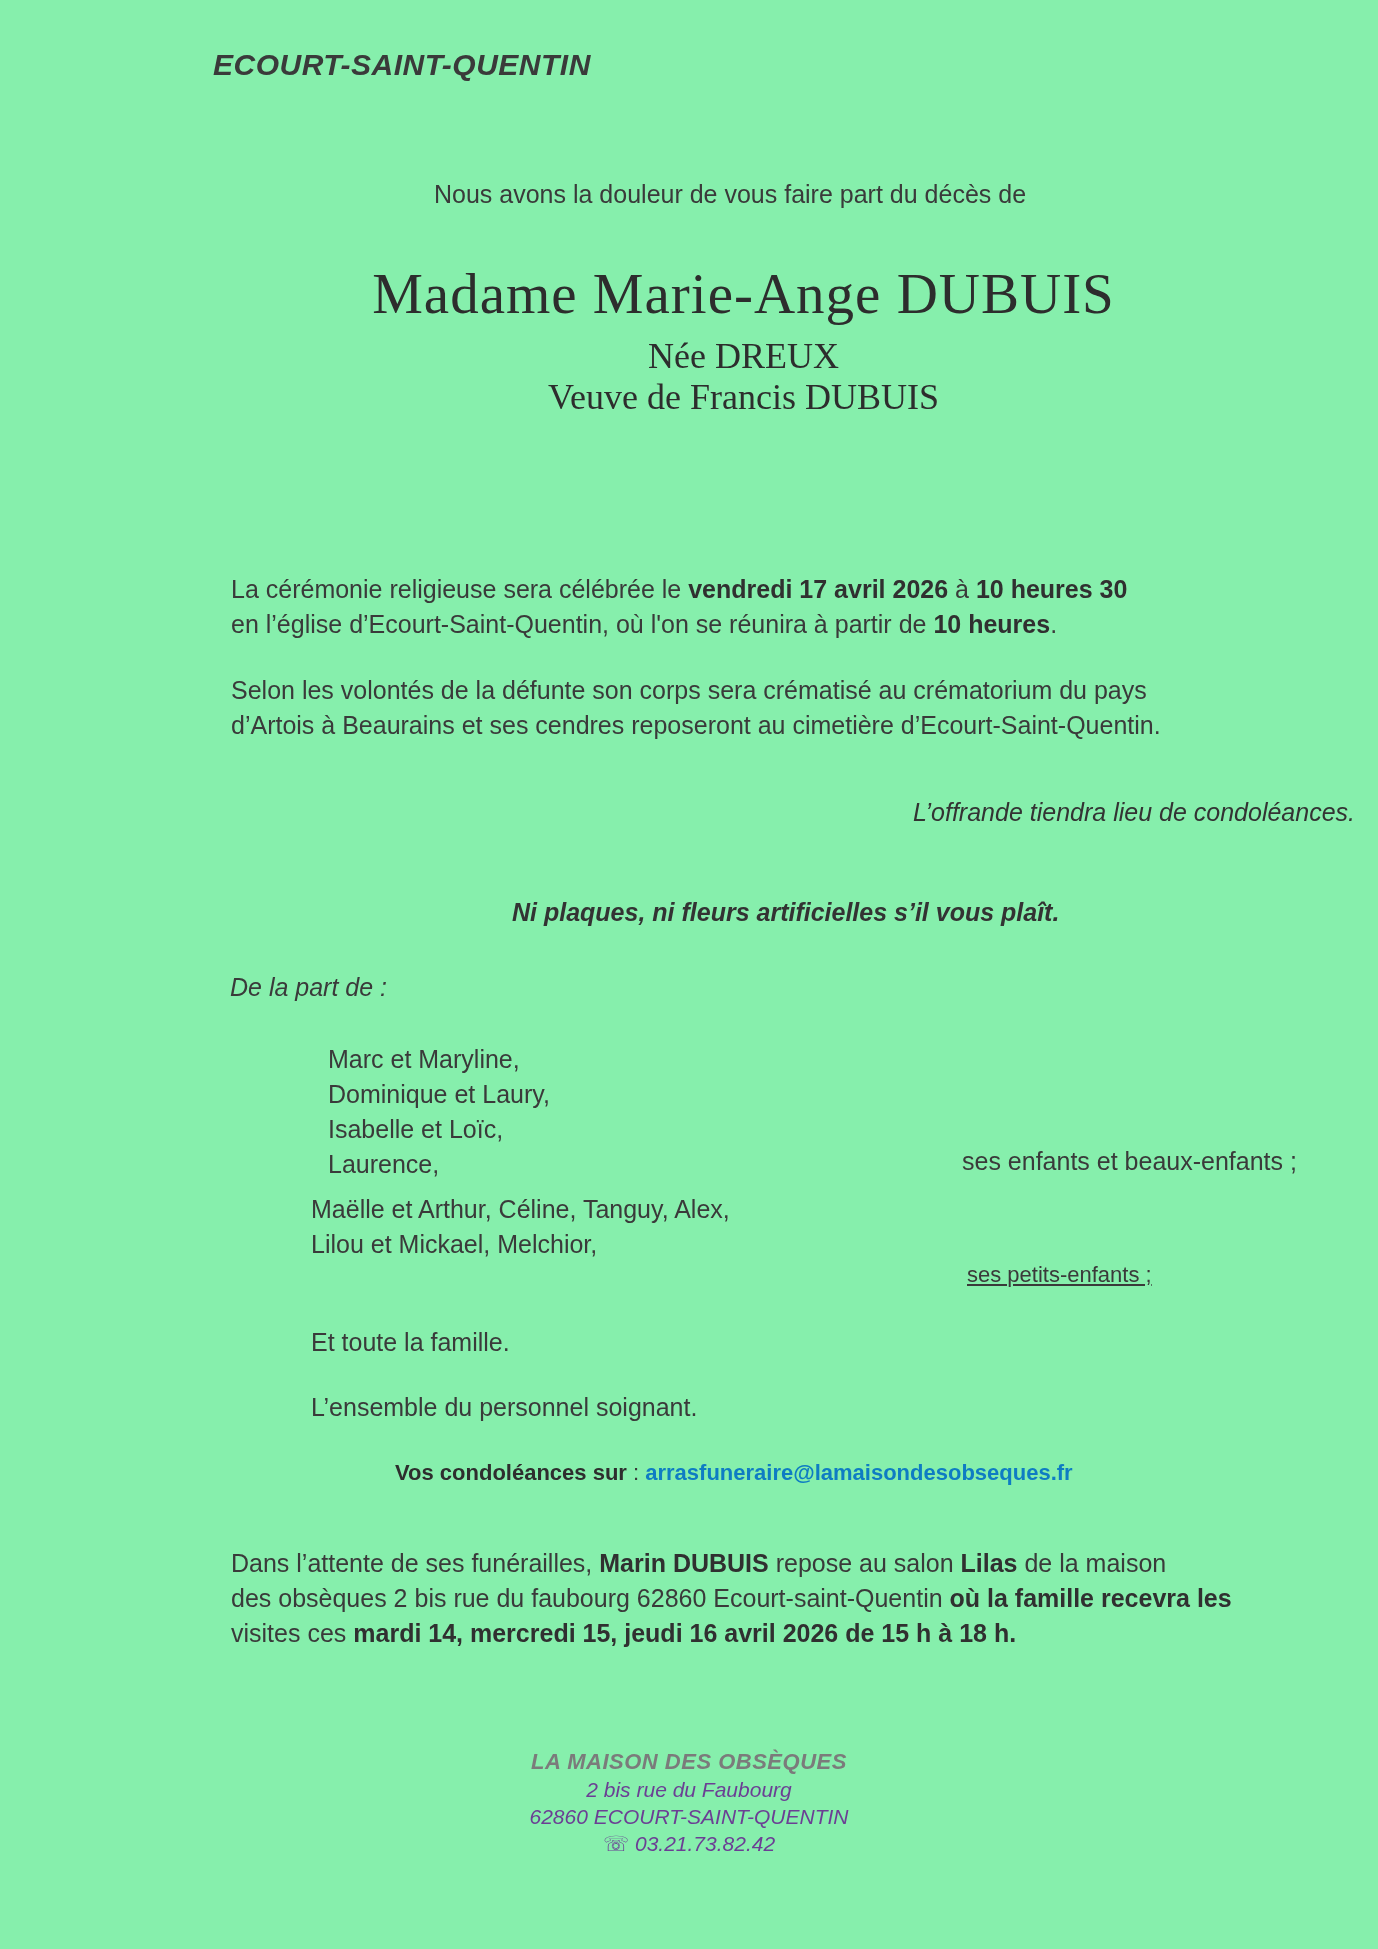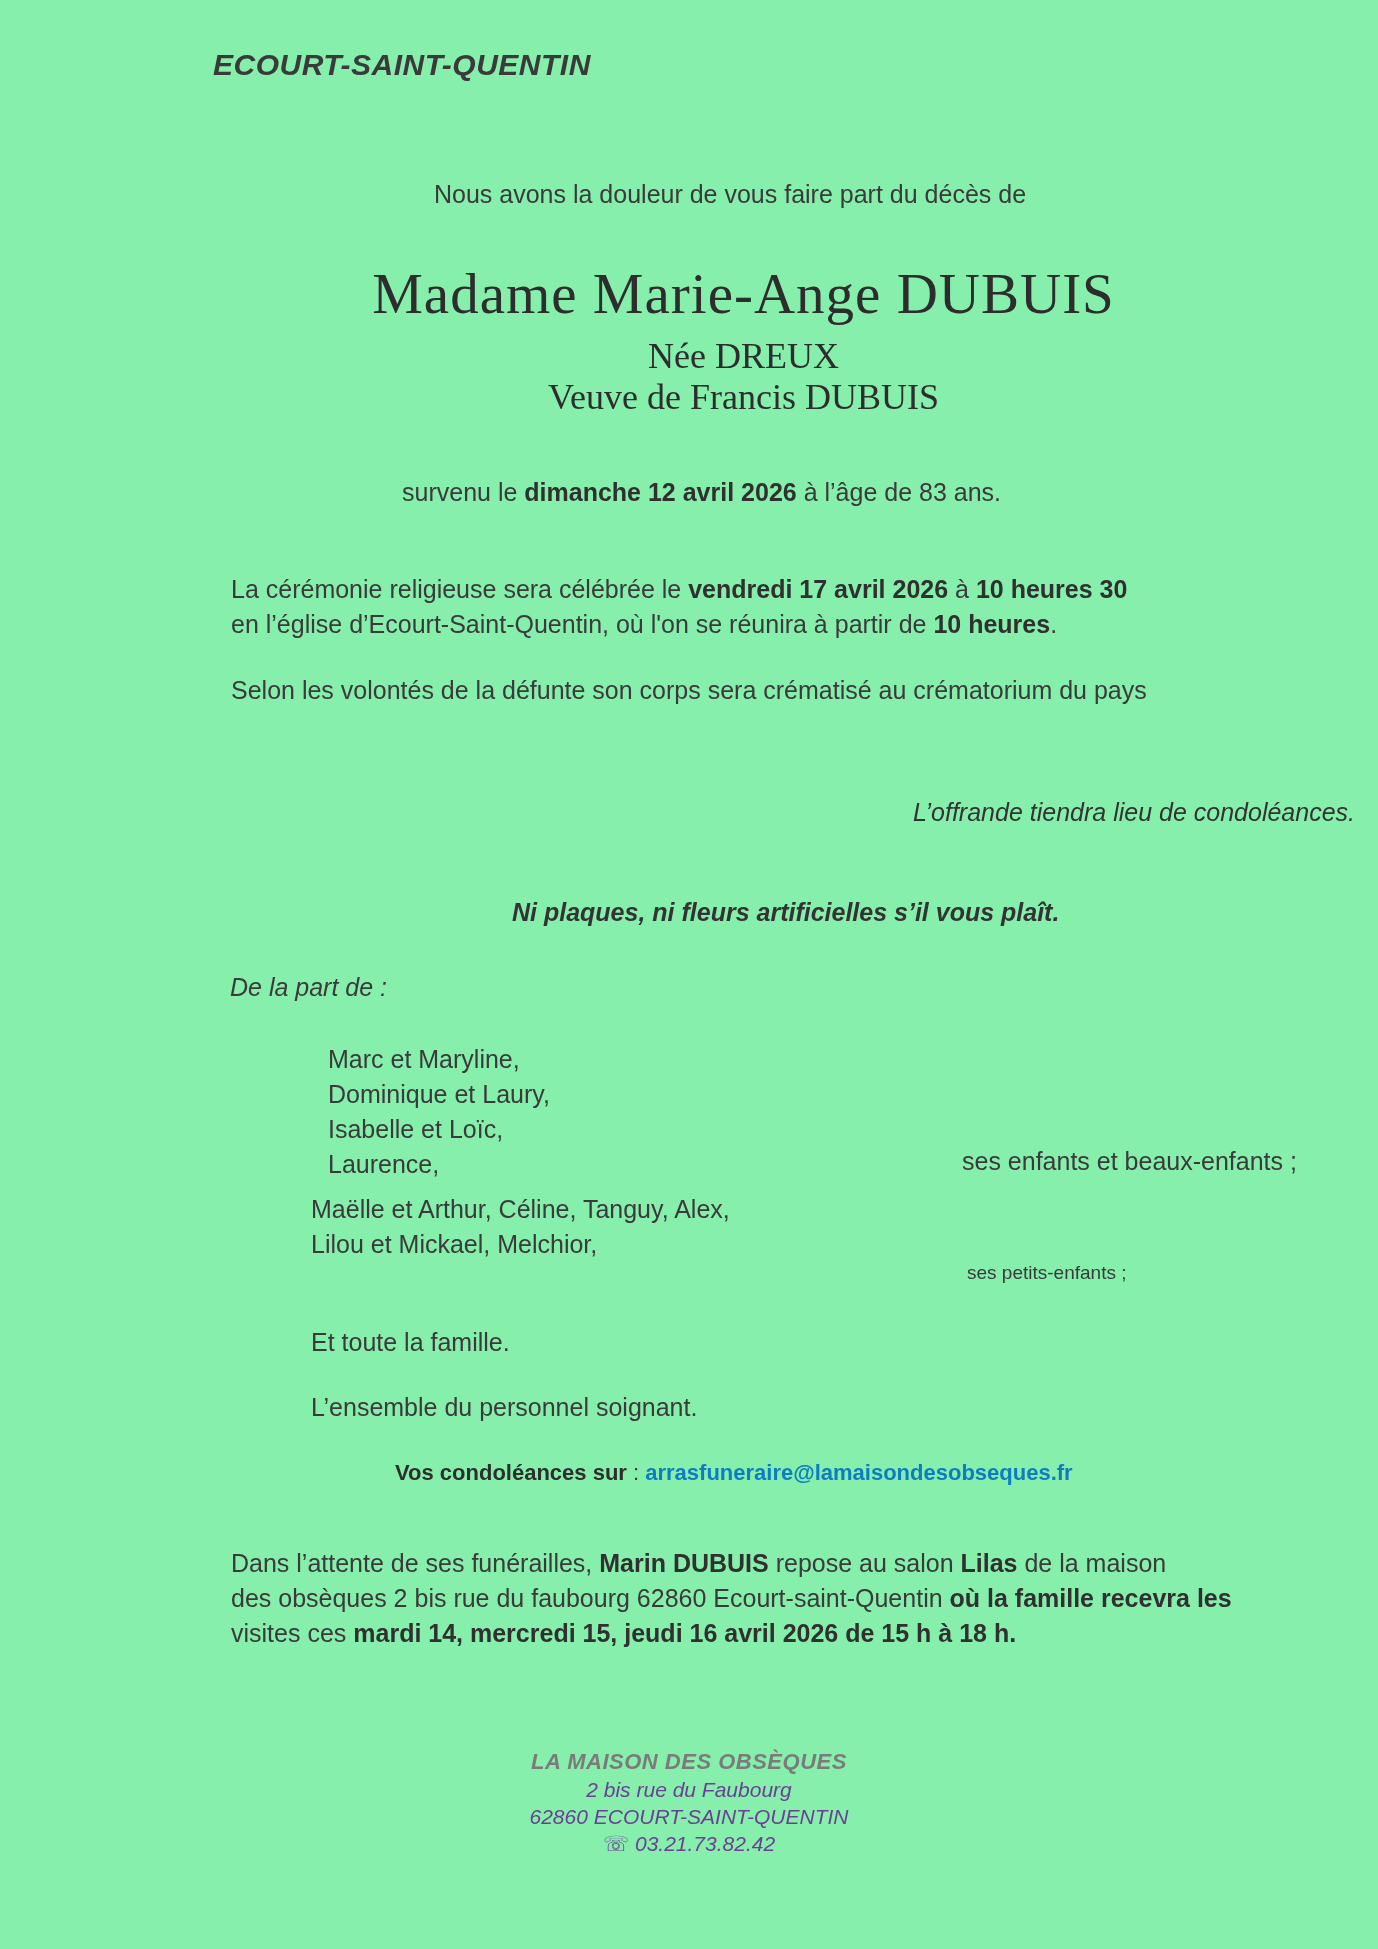--- a/index.html
+++ b/index.html
@@ -30,21 +30,21 @@
   .cremation-par{top:673px;left:231px;font-size:25px;line-height:35px;}
 
   .offering-line{top:798px;left:231px;width:1124px;text-align:right;
     font-size:25px;font-weight:normal;font-style:italic;color:#333333;}
   .noflowers-line{top:898px;left:512px;font-size:25px;font-weight:bold;font-style:italic;color:#333333;}
   .from-label{top:973px;left:230px;font-size:25px;font-style:italic;}
 
   .children-names{top:1042px;left:328px;font-size:25px;line-height:35px;}
   .children-role{top:1147px;left:962px;font-size:25px;}
   .grandchildren-names{top:1192px;left:311px;font-size:25px;line-height:35px;}
-  .grandchildren-role{top:1262px;left:967px;font-size:19px;}
+  .grandchildren-role{top:1262px;left:967px;font-size:22px;text-decoration:underline;}
   .family-line{top:1328px;left:311px;font-size:25px;}
   .staff-line{top:1393px;left:311px;font-size:25px;}
 
   .condolences-line{top:1460px;left:395px;font-size:22px;}
   .condolences-line .lbl{font-weight:bold;color:#2e2e2e;}
   .condolences-line .sep{white-space:pre;color:#3a3a3a;}
   .email-link{font-weight:bold;color:#0e7cc3;text-decoration:none;cursor:pointer;}
 
   .repose-par{top:1546px;left:231px;font-size:25px;line-height:35px;}
 
@@ -61,29 +61,29 @@
   <div class="abs commune-header">ECOURT-SAINT-QUENTIN</div>
 
   <div class="abs intro-line">Nous avons la douleur de vous faire part du décès de</div>
 
   <div class="abs deceased-block">
     <div class="deceased-name">Madame Marie-Ange DUBUIS</div>
     <div class="maiden-line">Née DREUX</div>
     <div class="widow-line">Veuve de Francis DUBUIS</div>
   </div>
 
-  <div class="abs death-line"><span>survenu le </span><span class="b">dimanche 12 avril 2026</span><span> à l’âge de 83 ans.</span></div>
 
   <div class="abs ceremony-par">
       <div class="line"><span>La cérémonie religieuse sera célébrée le </span><span class="b">vendredi 17 avril 2026</span><span> à </span><span class="b">10 heures 30</span></div>
       <div class="line"><span>en l’église d’Ecourt-Saint-Quentin, où l'on se réunira à partir de </span><span class="b">10 heures</span><span>.</span></div>
     </div>
 
   <div class="abs cremation-par">
       <div class="line"><span>Selon les volontés de la défunte son corps sera crématisé au crématorium du pays</span></div>
+      <div class="line"><span>d’Artois à Beaurains et ses cendres reposeront au cimetière d’Ecourt-Saint-Quentin.</span></div>
     </div>
 
   <div class="abs offering-line">L’offrande tiendra lieu de condoléances.</div>
 
   <div class="abs noflowers-line">Ni plaques, ni fleurs artificielles s’il vous plaît.</div>
 
   <div class="abs from-label">De la part de :</div>
 
   <div class="abs children-names">
       <div class="line">Marc et Maryline,</div>

